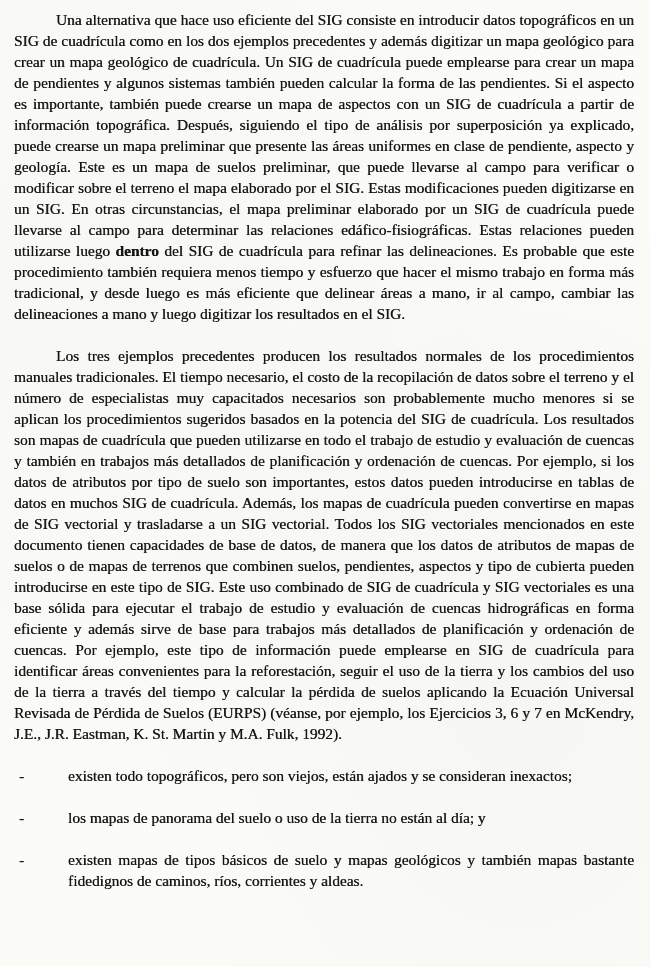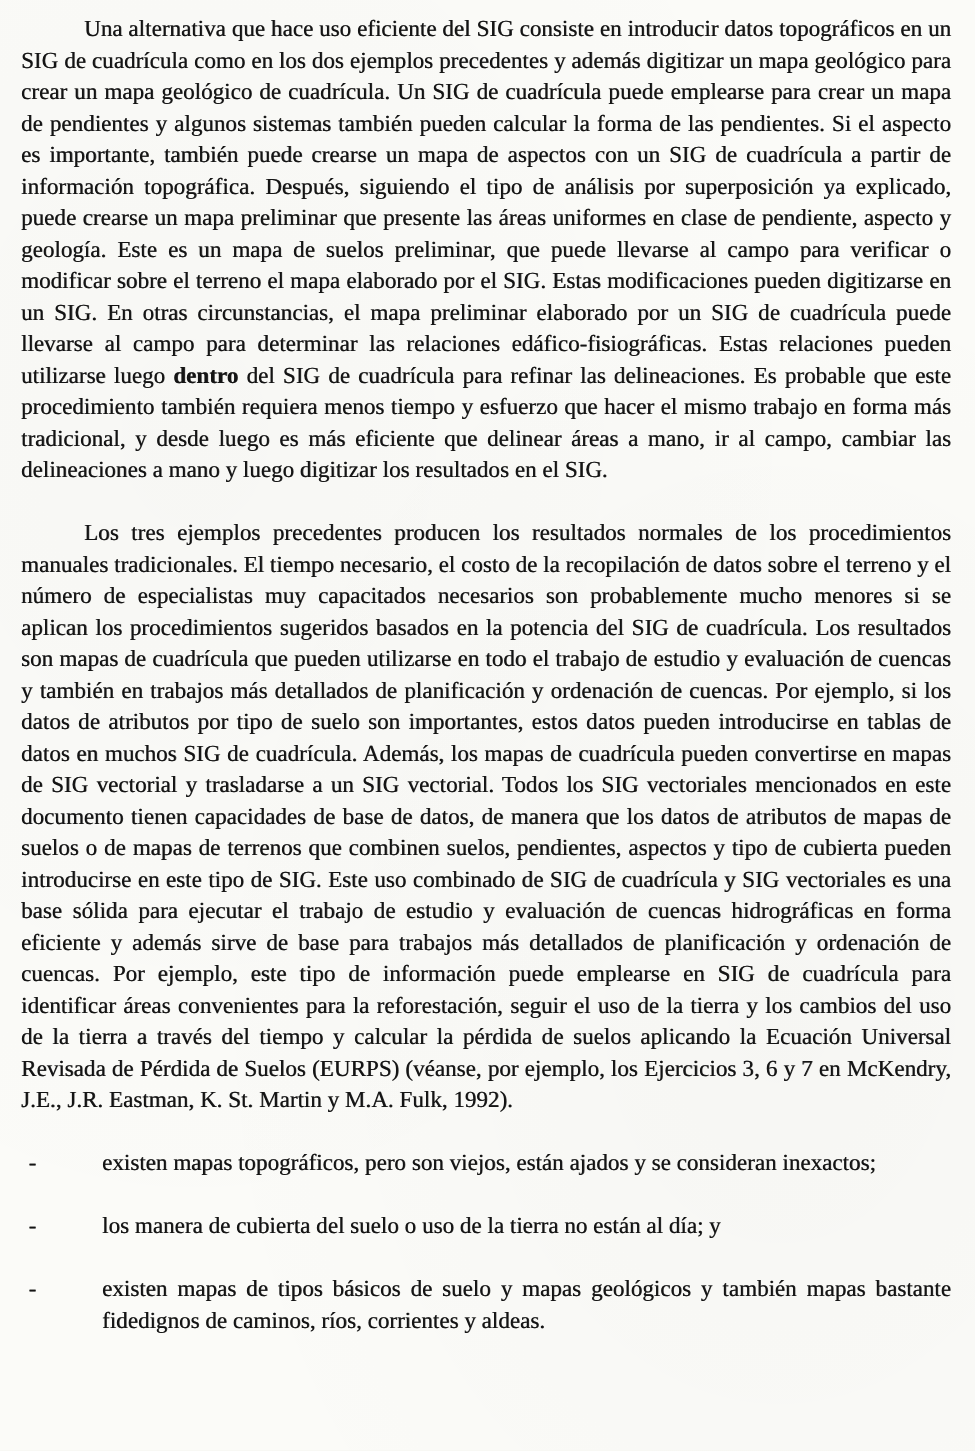--- a/index.html
+++ b/index.html
@@ -52,25 +52,25 @@
 <div class="page">
 
   <p class="para"><span>Una alternativa que hace uso eficiente del SIG consiste en introducir datos topográficos en un SIG de cuadrícula como en los dos ejemplos precedentes y además digitizar un mapa geológico para crear un mapa geológico de cuadrícula. Un SIG de cuadrícula puede emplearse para crear un mapa de pendientes y algunos sistemas también pueden calcular la forma de las pendientes. Si el aspecto es importante, también puede crearse un mapa de aspectos con un SIG de cuadrícula a partir de información topográfica. Después, siguiendo el tipo de análisis por superposición ya explicado, puede crearse un mapa preliminar que presente las áreas uniformes en clase de pendiente, aspecto y geología. Este es un mapa de suelos preliminar, que puede llevarse al campo para verificar o modificar sobre el terreno el mapa elaborado por el SIG. Estas modificaciones pueden digitizarse en un SIG. En otras circunstancias, el mapa preliminar elaborado por un SIG de cuadrícula puede llevarse al campo para determinar las relaciones edáfico-fisiográficas. Estas relaciones pueden utilizarse luego </span><b>dentro</b><span> del SIG de cuadrícula para refinar las delineaciones. Es probable que este procedimiento también requiera menos tiempo y esfuerzo que hacer el mismo trabajo en forma más tradicional, y desde luego es más eficiente que delinear áreas a mano, ir al campo, cambiar las delineaciones a mano y luego digitizar los resultados en el SIG.</span></p>
 
   <p class="para">Los tres ejemplos precedentes producen los resultados normales de los procedimientos manuales tradicionales. El tiempo necesario, el costo de la recopilación de datos sobre el terreno y el número de especialistas muy capacitados necesarios son probablemente mucho menores si se aplican los procedimientos sugeridos basados en la potencia del SIG de cuadrícula. Los resultados son mapas de cuadrícula que pueden utilizarse en todo el trabajo de estudio y evaluación de cuencas y también en trabajos más detallados de planificación y ordenación de cuencas. Por ejemplo, si los datos de atributos por tipo de suelo son importantes, estos datos pueden introducirse en tablas de datos en muchos SIG de cuadrícula. Además, los mapas de cuadrícula pueden convertirse en mapas de SIG vectorial y trasladarse a un SIG vectorial. Todos los SIG vectoriales mencionados en este documento tienen capacidades de base de datos, de manera que los datos de atributos de mapas de suelos o de mapas de terrenos que combinen suelos, pendientes, aspectos y tipo de cubierta pueden introducirse en este tipo de SIG. Este uso combinado de SIG de cuadrícula y SIG vectoriales es una base sólida para ejecutar el trabajo de estudio y evaluación de cuencas hidrográficas en forma eficiente y además sirve de base para trabajos más detallados de planificación y ordenación de cuencas. Por ejemplo, este tipo de información puede emplearse en SIG de cuadrícula para identificar áreas convenientes para la reforestación, seguir el uso de la tierra y los cambios del uso de la tierra a través del tiempo y calcular la pérdida de suelos aplicando la Ecuación Universal Revisada de Pérdida de Suelos (EURPS) (véanse, por ejemplo, los Ejercicios 3, 6 y 7 en McKendry, J.E., J.R. Eastman, K. St. Martin y M.A. Fulk, 1992).</p>
 
 
   <div class="list">
     <div class="list-item">
       <span class="dash">-</span>
-      <span>existen mapas topográficos, pero son viejos, están ajados y se consideran inexactos;</span>
+      <span>existen todo topográficos, pero son viejos, están ajados y se consideran inexactos;</span>
     </div>
     <div class="list-item">
       <span class="dash">-</span>
-      <span>los manera de cubierta del suelo o uso de la tierra no están al día; y</span>
+      <span>los mapas de panorama del suelo o uso de la tierra no están al día; y</span>
     </div>
     <div class="list-item">
       <span class="dash">-</span>
       <span>existen mapas de tipos básicos de suelo y mapas geológicos y también mapas bastante fidedignos de caminos, ríos, corrientes y aldeas.</span>
     </div>
   </div>
 
 </div>
 
 </body></html>

